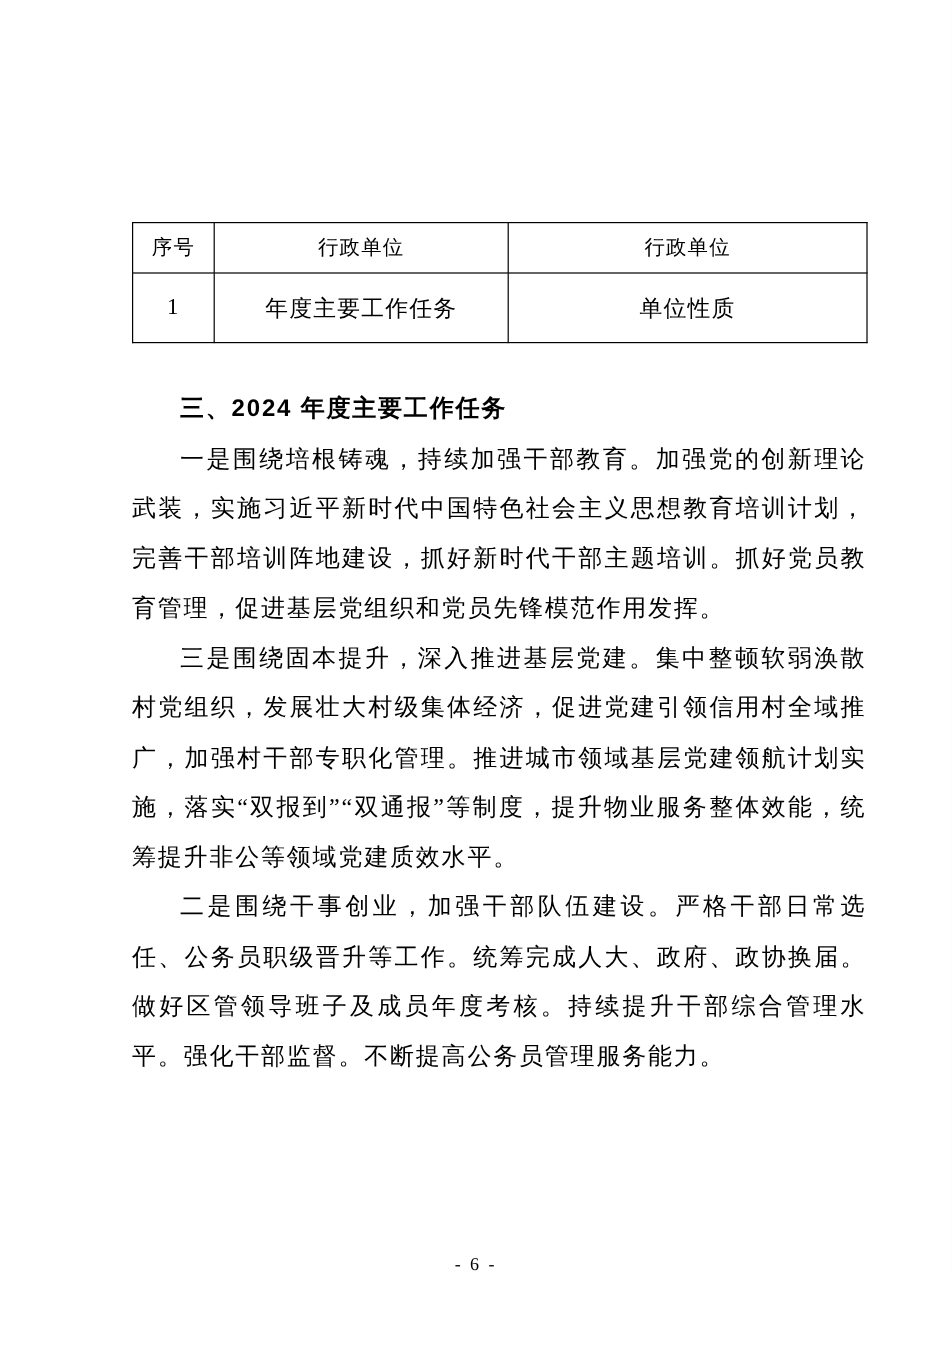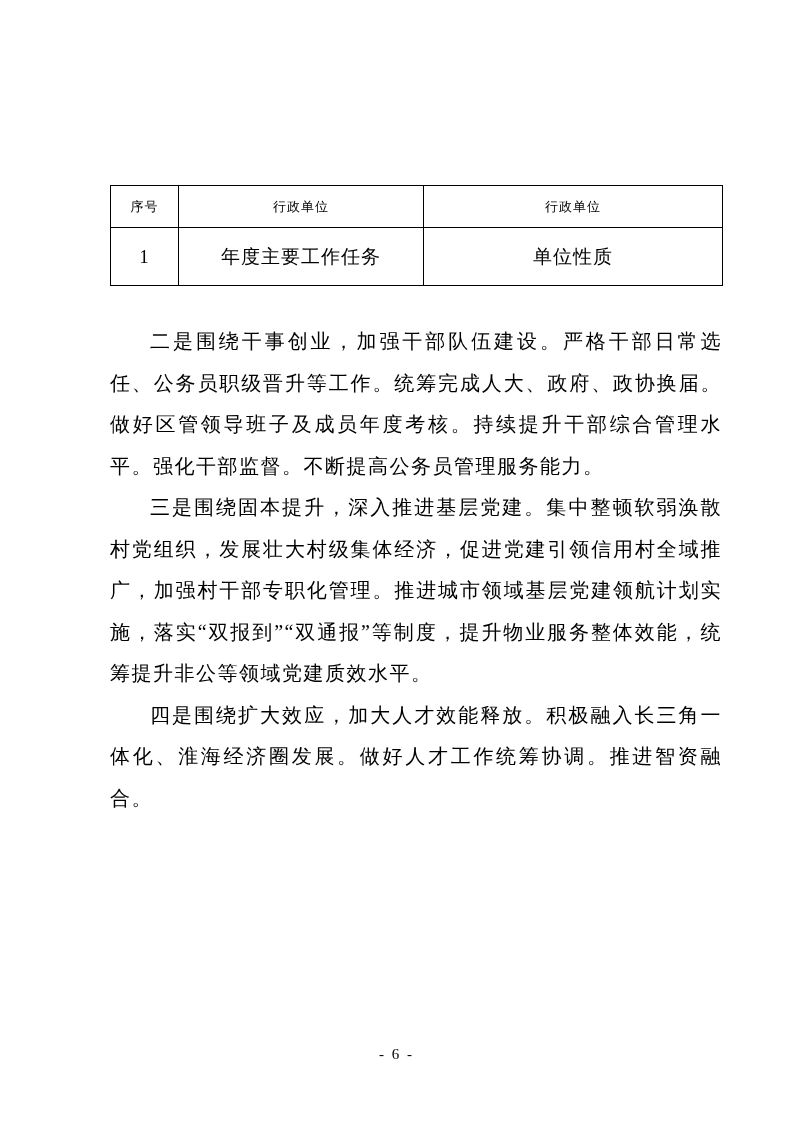--- a/index.html
+++ b/index.html
@@ -26,21 +26,21 @@
     top: 185px;
     width: 612px;
     border-collapse: collapse;
     table-layout: fixed;
   }
   .doc-table th, .doc-table td {
     border: 1.5px solid #000;
     text-align: center;
     vertical-align: middle;
     font-weight: normal;
-    font-size: 13px;
+    font-size: 17px;
     letter-spacing: 1px;
     padding: 0;
   }
   .doc-table thead th { height: 42px; }
   .doc-table tbody td { height: 58px; font-size: 19px; }
   .col-index { width: 68px; }
   .col-name  { width: 245px; }
   .col-type  { width: 299px; }
 
   
@@ -100,20 +100,21 @@
     <tbody>
       <tr>
         <td>1</td>
         <td>年度主要工作任务</td>
         <td>单位性质</td>
       </tr>
     </tbody>
   </table>
 
   <div class="content">
+    <h3 class="heading">三、2024 年度主要工作任务</h3>
+    <p>一是围绕培根铸魂，持续加强干部教育。加强党的创新理论武装，实施习近平新时代中国特色社会主义思想教育培训计划，完善干部培训阵地建设，抓好新时代干部主题培训。抓好党员教育管理，促进基层党组织和党员先锋模范作用发挥。</p>
+    <p>三是围绕固本提升，深入推进基层党建。集中整顿软弱涣散村党组织，发展壮大村级集体经济，促进党建引领信用村全域推广，加强村干部专职化管理。推进城市领域基层党建领航计划实施，落实“双报到”“双通报”等制度，提升物业服务整体效能，统筹提升非公等领域党建质效水平。</p>
     <p>二是围绕干事创业，加强干部队伍建设。严格干部日常选任、公务员职级晋升等工作。统筹完成人大、政府、政协换届。做好区管领导班子及成员年度考核。持续提升干部综合管理水平。强化干部监督。不断提高公务员管理服务能力。</p>
-    <p>三是围绕固本提升，深入推进基层党建。集中整顿软弱涣散村党组织，发展壮大村级集体经济，促进党建引领信用村全域推广，加强村干部专职化管理。推进城市领域基层党建领航计划实施，落实“双报到”“双通报”等制度，提升物业服务整体效能，统筹提升非公等领域党建质效水平。</p>
-    <p>四是围绕扩大效应，加大人才效能释放。积极融入长三角一体化、淮海经济圈发展。做好人才工作统筹协调。推进智资融合。</p>
   </div>
 
   <div class="footer">- 6 -</div>
 
 </div>
 
 </body></html>

